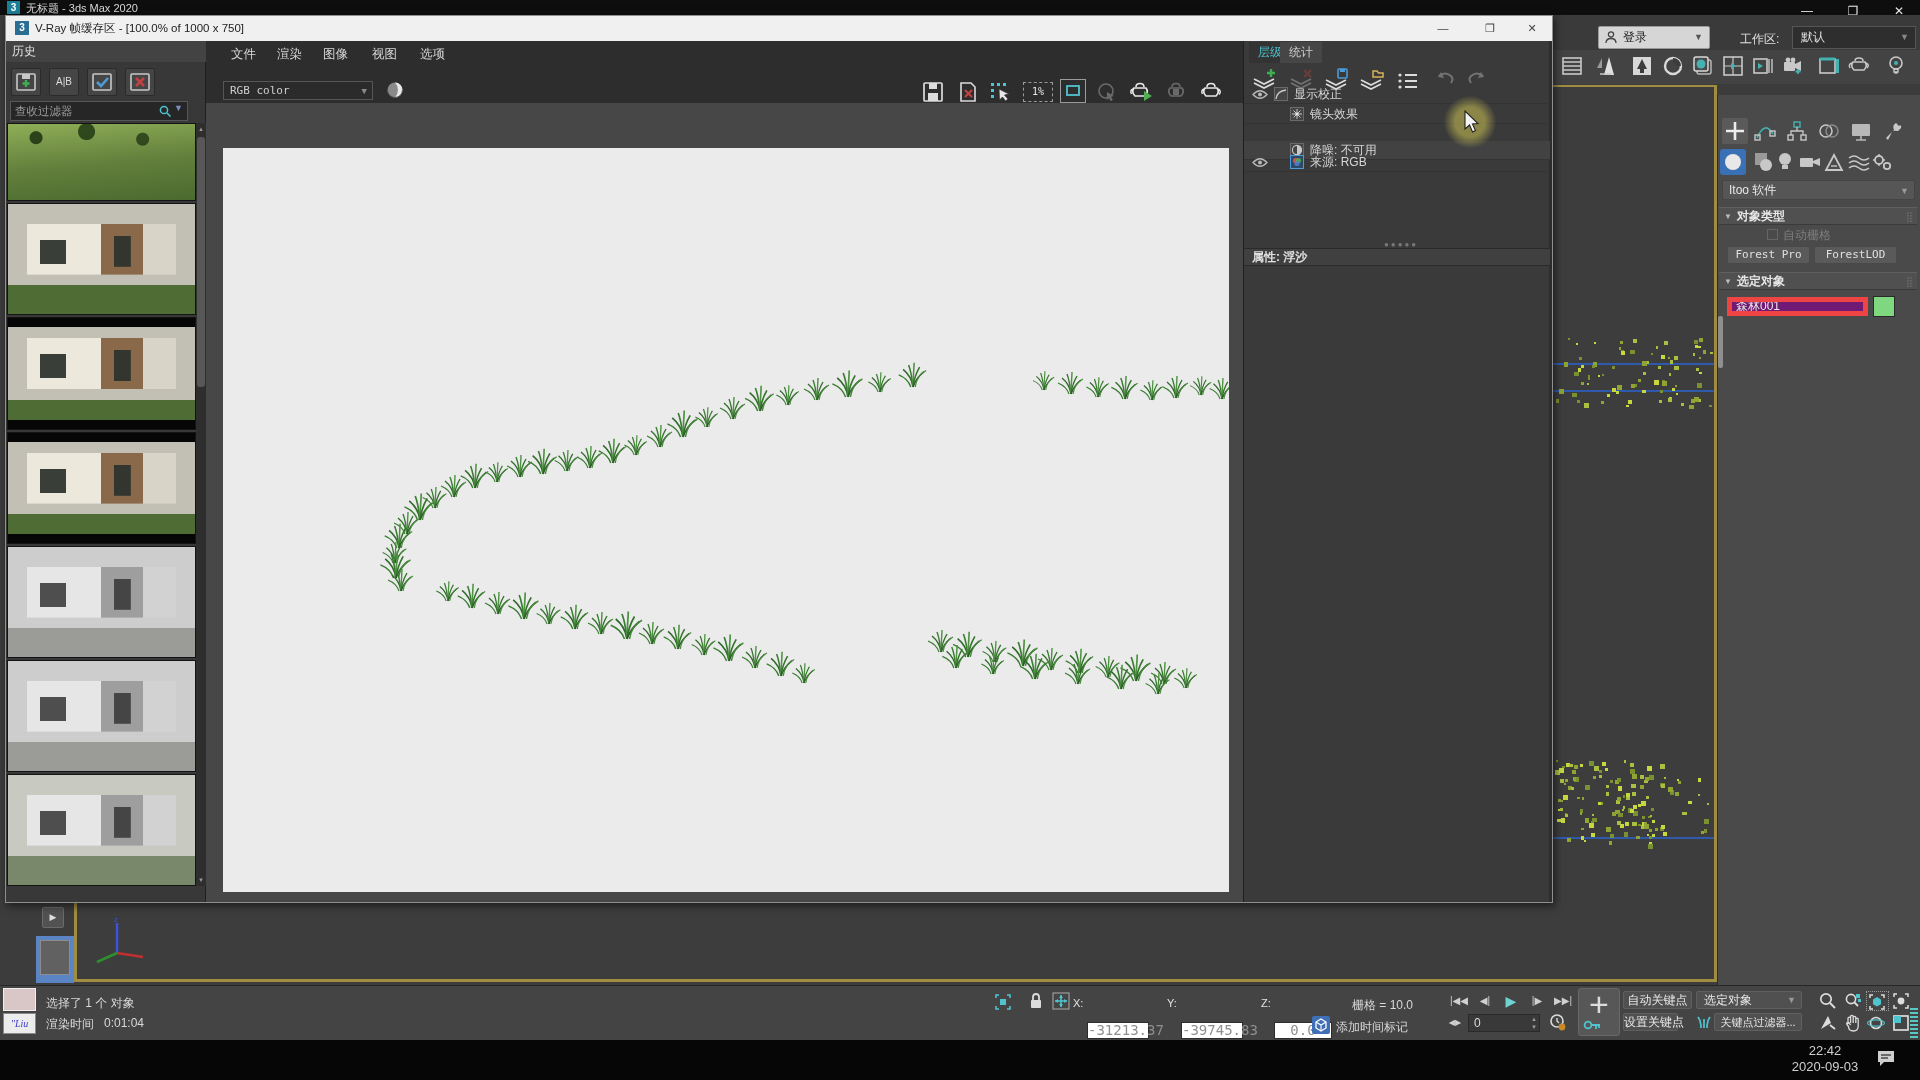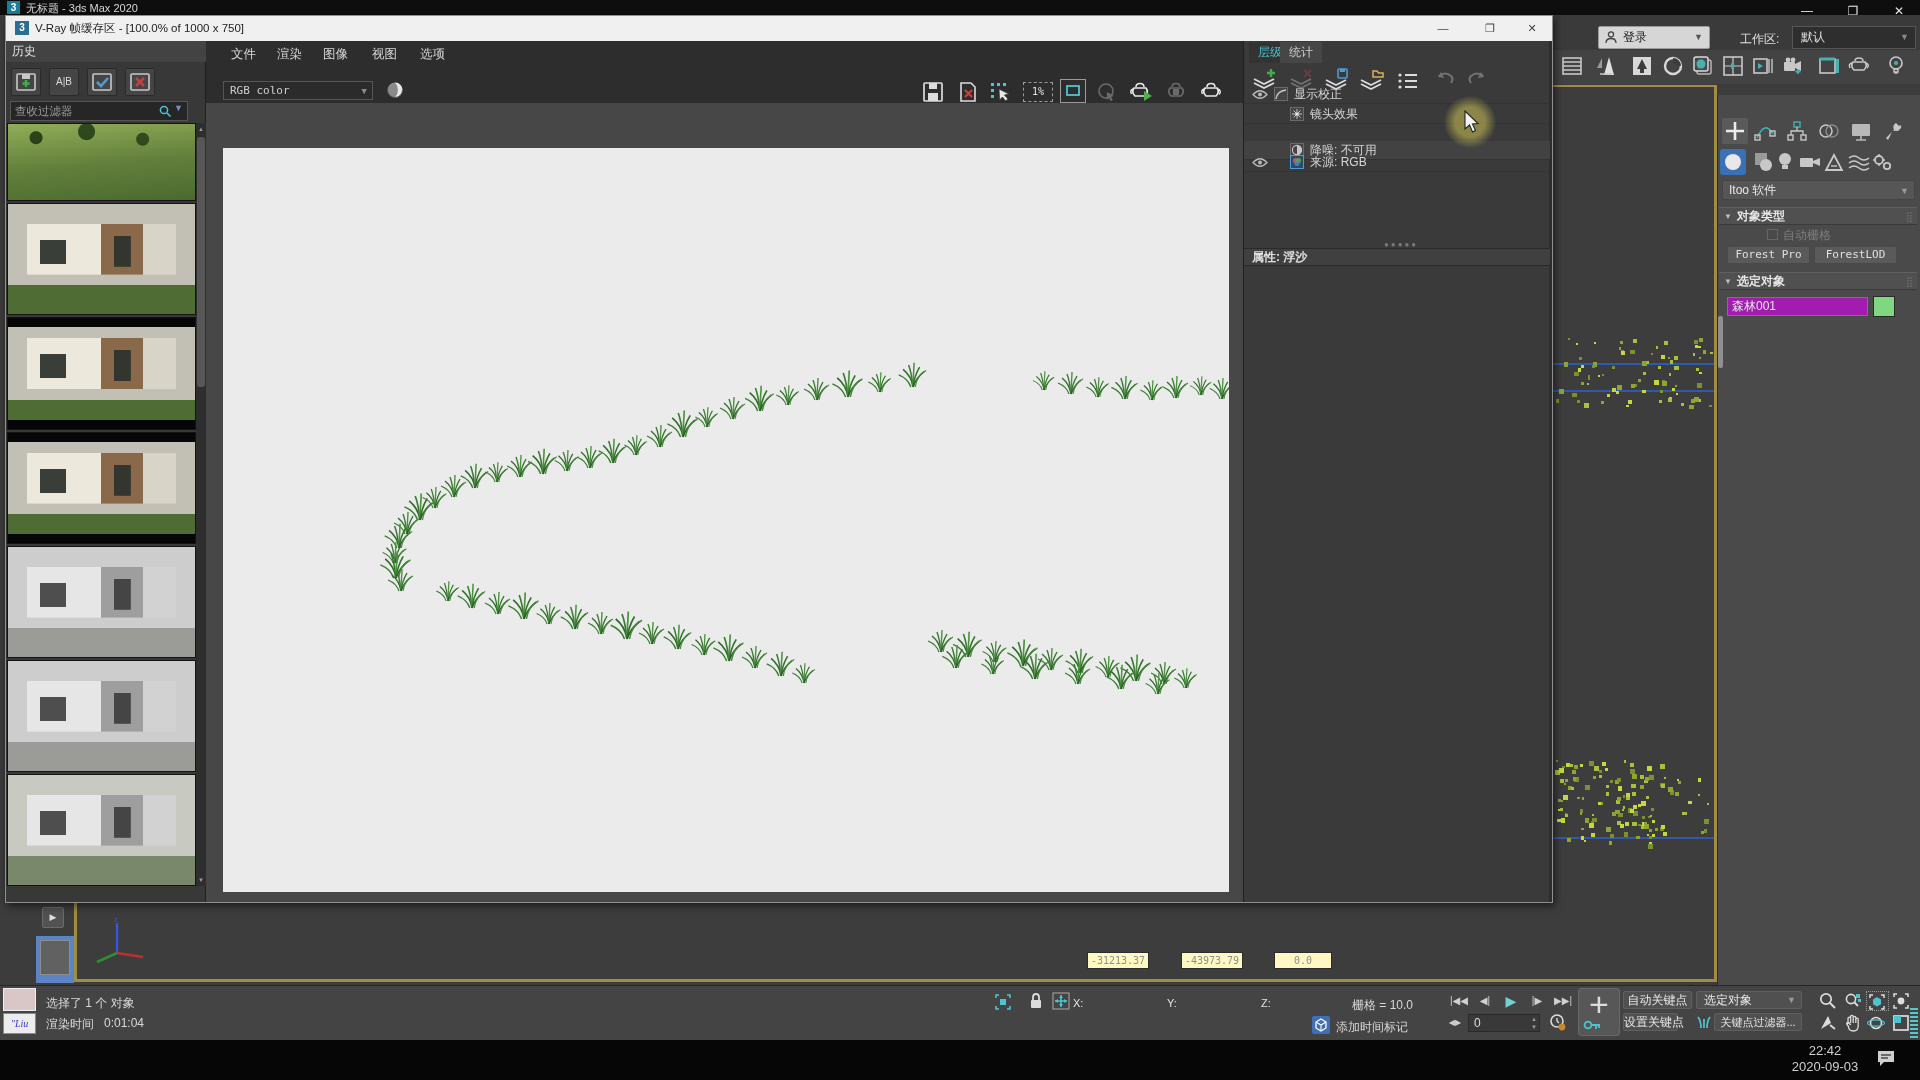--- a/index.html
+++ b/index.html
@@ -46,33 +46,33 @@
     border-radius:2px;color:#e8e8e8;line-height:18px;padding-left:6px}
   #cat-dd .dd{right:5px;top:0;color:#999}
   .rollout{left:1719px;width:198px;height:18px;background:#505050;border-top:1px solid #5f5f5f;
     border-bottom:1px solid #3a3a3a;color:#e8e8e8;font-weight:bold;line-height:17px;padding-left:18px}
   .rollout .arr{position:absolute;left:5px;top:0;font-size:8px;font-weight:normal;color:#bbb;line-height:17px}
   .rollout .grip{position:absolute;right:4px;top:0;color:#6e6e6e;font-weight:normal;line-height:17px;font-size:10px}
   #autogrid-box{left:1767px;top:229px;width:11px;height:11px;background:#4a4a4a;border:1px solid #656565}
   #autogrid-lbl{left:1783px;top:227px;color:#7d7d7d}
   .forestbtn{top:246px;height:18px;background:#5a5a5a;border:1px solid #494949;border-radius:2px;
     color:#e0e0e0;text-align:center;line-height:16px;font-size:11px}
-  #name-input{left:1727px;top:297px;width:141px;height:19px;background:#a21caf;border:1px solid #ef4444;
+  #name-input{left:1727px;top:297px;width:141px;height:19px;background:#701a75;border:5px solid #ef4444;
     color:#e8e8e8;padding-left:4px;font-family:"Liberation Sans",sans-serif;font-size:12px}
   #color-swatch{left:1873px;top:296px;width:22px;height:21px;border:1px solid #2a2a2a}
   #cmdscroll{left:1718px;top:316px;width:5px;height:52px;background:#8f8f8f;border-radius:2px}
   
   #statusbar{left:0;top:985px;width:1920px;height:55px;background:#444;border-top:1px solid #262626}
   #pink-swatch{left:3px;top:988px;width:33px;height:23px;background:#d9c6c6;border:1px solid #efefef}
   #liu-box{left:3px;top:1013px;width:33px;height:21px;background:#ececec;border:1px solid #8a8a8a;
     color:#3c3ccc;font-family:"Liberation Serif",serif;font-style:italic;font-size:10px;text-align:center;line-height:19px}
   .stattext{color:#d8d8d8;white-space:nowrap}
   .coordlbl{color:#e4e4e4;font-size:11px}
-  .coordbox{top:952px;height:17px;background:#fef9c3;border:1px solid #2c2c2c;color:#8f8f8f;
-    font-size:10px;line-height:15px;text-align:center}
+  .coordbox{top:1022px;height:17px;background:#ffffff;border:1px solid #2c2c2c;color:#8f8f8f;
+    font-size:14px;line-height:15px;text-align:center}
   .skbtn{height:18px;background:#505050;border:1px solid #5f5f5f;border-radius:2px;color:#e8e8e8;
     text-align:center;line-height:16px;white-space:nowrap}
   .pbbtn{top:993px;height:16px;color:#d0d0d0;font-size:10px;text-align:center;line-height:16px;white-space:nowrap}
   #frame-box{left:1468px;top:1014px;width:72px;height:18px;background:#393939;border:1px solid #2a2a2a;
     color:#ddd;line-height:16px;padding-left:5px}
   #frame-box .spin{position:absolute;right:2px;top:0;font-size:6px;line-height:8px;color:#9a9a9a;text-align:center}
   #bigkey{left:1578px;top:988px;width:42px;height:48px;background:#575757;border:1px solid #686868;border-radius:3px}
   #bigkey .plus{position:absolute;left:0;top:-4px;width:100%;text-align:center;font-size:34px;color:#dcdcdc}
   .navico{width:23px;height:20px}
   #tealgrip{left:1910px;top:1008px;width:8px;height:30px;
@@ -406,21 +406,21 @@
   <svg width="18" height="18" viewBox="0 0 18 18">
       <rect x="1" y="1" width="16" height="16" fill="none" stroke="#9a9a9a" stroke-width="1.2"></rect>
       <path d="M9 3v12M3 9h12" stroke="#4fc4cf" stroke-width="1.6"></path>
       <path d="M9 3l-2 3h4zM9 15l-2-3h4zM3 9l3-2v4zM15 9l-3-2v4z" fill="#4fc4cf"></path>
     </svg>
   </div>
 
 <div class="a coordlbl" style="left:1073px;top:997px">X:</div>
 <div class="a coordbox mono" style="left:1087px;width:62px">-31213.37</div>
 <div class="a coordlbl" style="left:1167px;top:997px">Y:</div>
-<div class="a coordbox mono" style="left:1181px;width:62px">-43973.79</div>
+<div class="a coordbox mono" style="left:1181px;width:62px">-39745.83</div>
 <div class="a coordlbl" style="left:1261px;top:997px">Z:</div>
 <div class="a coordbox mono" style="left:1274px;width:58px">0.0</div>
 <div class="a stattext" style="left:1352px;top:997px">栅格 = 10.0</div>
 <div class="a" style="left:1312px;top:1016px;width:18px;height:18px;background:#3f6fb5;border-radius:2px">
   <svg width="18" height="18" viewBox="0 0 18 18">
       <path d="M9 3l5 3v6l-5 3-5-3V6z" fill="none" stroke="#fff" stroke-width="1.3"></path>
       <path d="M4 6l5 3 5-3M9 9v6" fill="none" stroke="#fff" stroke-width="1.1"></path>
     </svg>
   </div>
 <div class="a stattext" style="left:1336px;top:1019px">添加时间标记</div>

